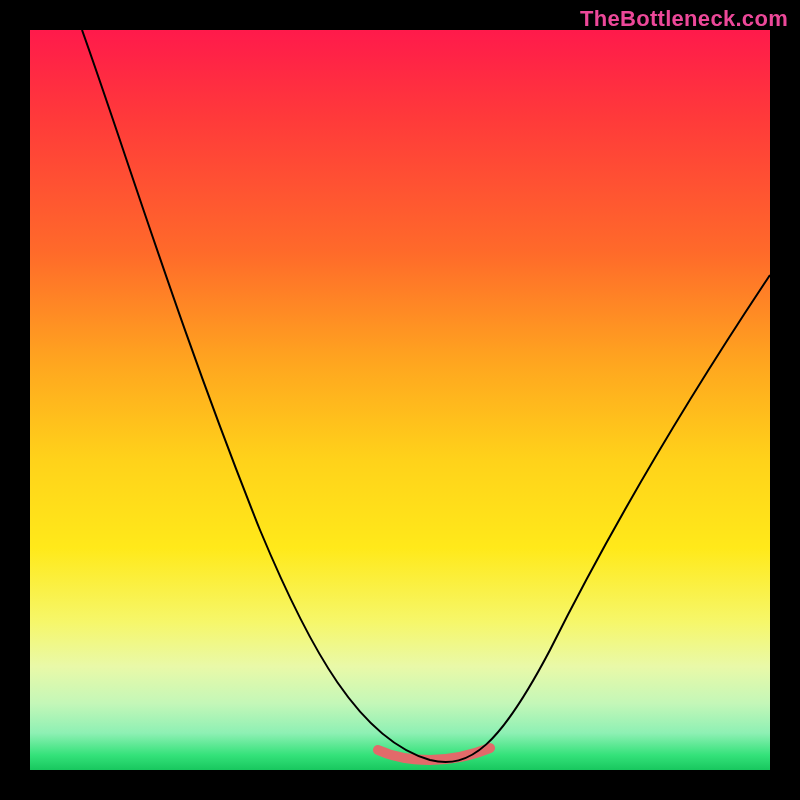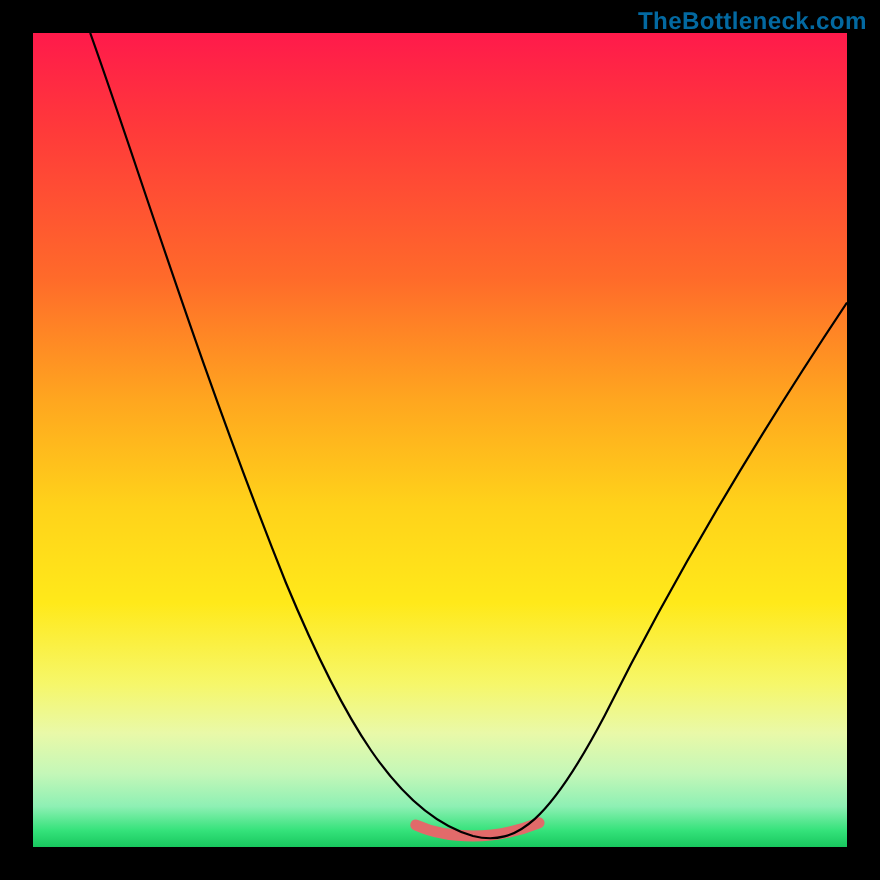--- a/index.html
+++ b/index.html
@@ -13,21 +13,21 @@
   }
   .frame {
     position: absolute;
     inset: 0;
     background: #000;
   }
   .watermark {
     position: absolute;
     top: 6px;
     right: 12px;
-    color: #0369a1;
+    color: #ec4899;
     font-size: 22px;
     font-weight: 600;
     letter-spacing: 0.3px;
     user-select: none;
   }
   .plot-area {
     position: absolute;
     left: 30px;
     top: 30px;
     width: 740px;

